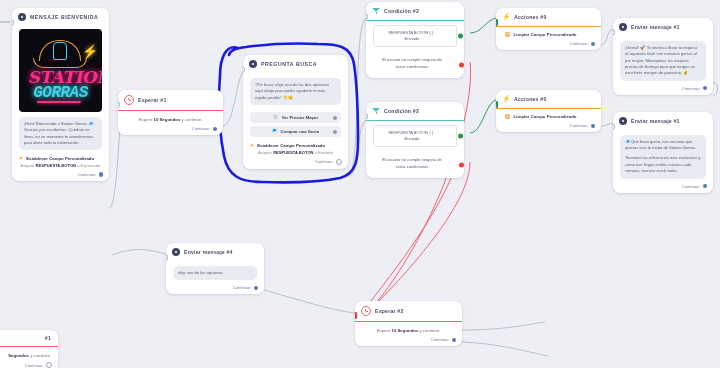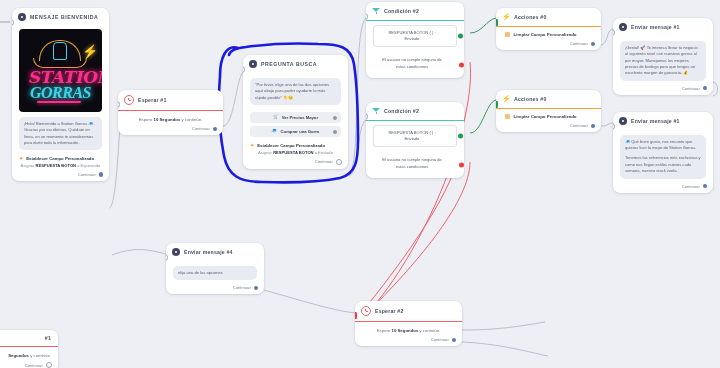--- a/index.html
+++ b/index.html
@@ -90,21 +90,21 @@
     text-shadow:0 0 4px rgba(243,195,60,.85);
   }
   .logo .t1{
     position:absolute;left:10px;top:38px;width:63px;text-align:center;
     font-family:"DejaVu Serif",serif;font-style:italic;font-weight:700;
     font-size:17px;letter-spacing:-.5px;color:#ff2d8a;
     text-shadow:0 0 5px rgba(255,45,138,.85),0 0 10px rgba(255,45,138,.45);
   }
   .logo .t2{
     position:absolute;left:10px;top:55px;width:63px;text-align:center;
-    font-family:Liberation Serif, serif;font-style:italic;font-weight:700;
+    font-family:Liberation Mono, monospace;font-style:italic;font-weight:700;
     font-size:16px;letter-spacing:-.5px;color:#3fd2e8;
     text-shadow:0 0 5px rgba(63,210,232,.85),0 0 10px rgba(63,210,232,.45);
   }
   .logo .und{
     position:absolute;left:18px;top:72px;width:44px;height:1.6px;border-radius:2px;
     background:#ff2d8a;box-shadow:0 0 4px rgba(255,45,138,.9);
   }
 
   #card-esperar1{left:118px;top:90px;width:105px;}
   #card-pregunta{left:243px;top:55px;width:105px;}

